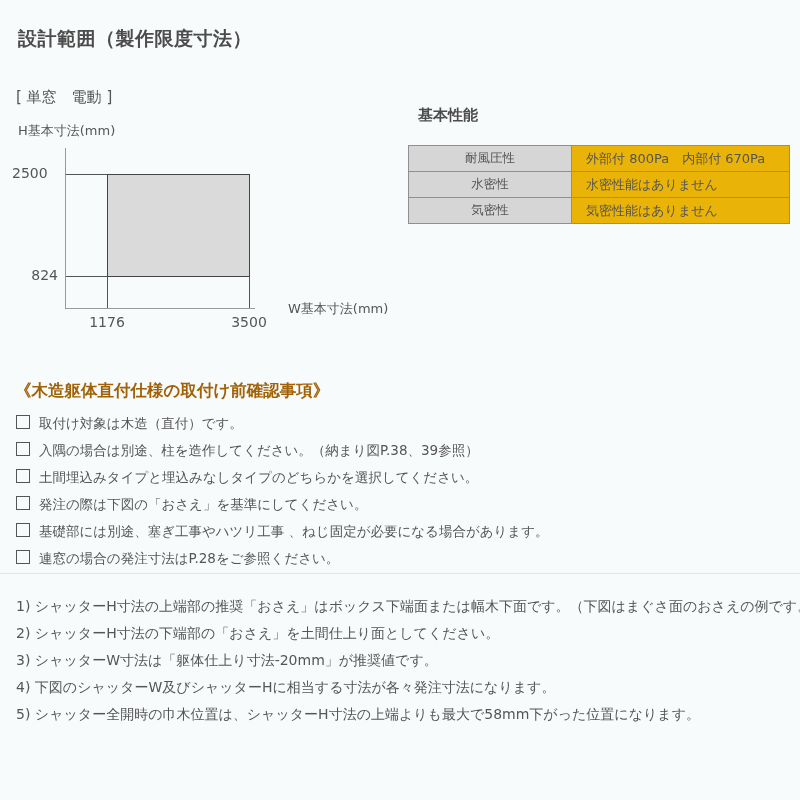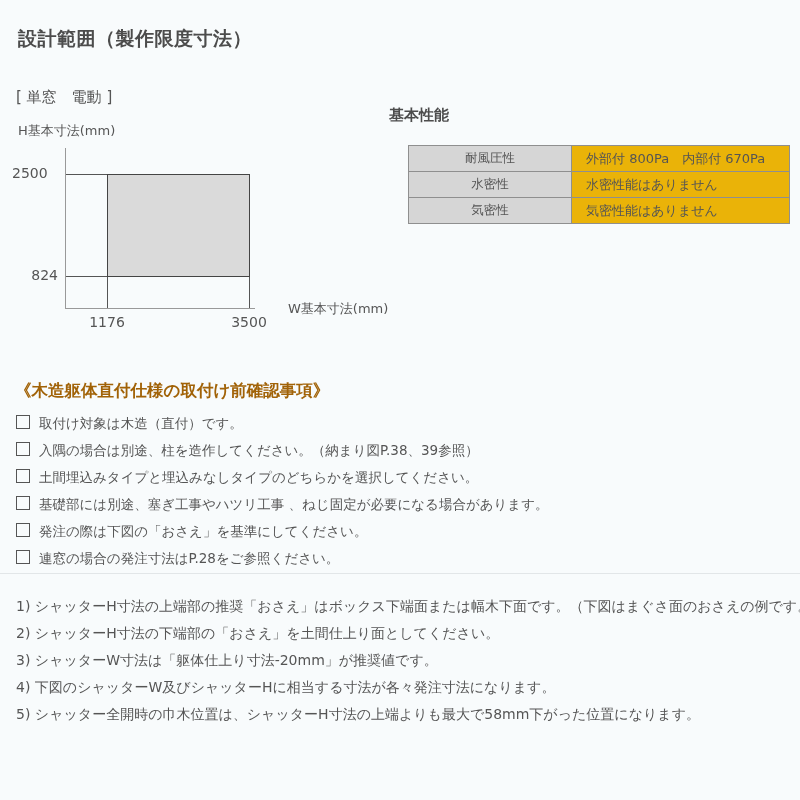--- a/index.html
+++ b/index.html
@@ -23,21 +23,21 @@
   .range-rect{left:107px;top:174px;width:143px;height:103px;background:#dadada;border:1px solid #444;box-sizing:border-box;}
   .vline-left{left:107px;top:277px;width:1px;height:31px;background:#555;}
   .vline-right{left:249px;top:277px;width:1px;height:31px;background:#555;}
   .tick{font-size:14px;color:#555;}
   .tick-ymax{left:12px;top:165px;width:46px;text-align:left;}
   .tick-ymin{left:12px;top:267px;width:46px;text-align:right;}
   .tick-xmin{left:81px;top:314px;width:52px;text-align:center;}
   .tick-xmax{left:223px;top:314px;width:52px;text-align:center;}
 
   
-  .perf-heading{left:389px;top:106px;font-size:15px;font-weight:700;color:#4c4c4c;}
+  .perf-heading{left:418px;top:106px;font-size:15px;font-weight:700;color:#4c4c4c;}
   .perf-table{left:408px;top:145px;width:382px;border-collapse:collapse;border:1px solid #6e6e6e;}
   .perf-table td{border:1px solid #8f8f8f;height:23px;}
   .perf-table td.lbl{width:160px;background:#d6d6d6;text-align:center;font-size:12.5px;color:#555;margin-top:8px;}
   .perf-table td.val{background:#eab308;padding-left:14px;font-size:13px;color:#555;white-space:nowrap;}
 
   
   .check-heading{left:15px;top:380px;font-size:16.5px;font-weight:700;color:#a16207;white-space:nowrap;}
   .checklist{left:16px;top:410px;margin:0;padding:0;list-style:none;}
   .checklist li{height:27px;line-height:27px;font-size:13.5px;color:#555;white-space:nowrap;}
   .checkbox{display:inline-block;width:12px;height:12px;border:1px solid currentColor;margin-right:9px;vertical-align:-1px;box-sizing:content-box;}
@@ -96,24 +96,24 @@
     <li>
       <span class="checkbox"></span><span>取付け対象は木造（直付）です。</span>
     </li>
     <li>
       <span class="checkbox"></span><span>入隅の場合は別途、柱を造作してください。（納まり図P.38、39参照）</span>
     </li>
     <li class="red">
       <span class="checkbox"></span><span>土間埋込みタイプと埋込みなしタイプのどちらかを選択してください。</span>
     </li>
     <li>
-      <span class="checkbox"></span><span>基礎部には別途、塞ぎ工事やハツリ工事 、ねじ固定が必要になる場合があります。</span>
+      <span class="checkbox"></span><span>発注の際は下図の「おさえ」を基準にしてください。</span>
     </li>
     <li>
-      <span class="checkbox"></span><span>発注の際は下図の「おさえ」を基準にしてください。</span>
+      <span class="checkbox"></span><span>基礎部には別途、塞ぎ工事やハツリ工事 、ねじ固定が必要になる場合があります。</span>
     </li>
     <li class="red">
       <span class="checkbox"></span><span>連窓の場合の発注寸法はP.28をご参照ください。</span>
     </li>
   </ul>
 
   <div class="abs divider"></div>
 
   <div class="abs notes">
     <div>1) シャッターH寸法の上端部の推奨「おさえ」はボックス下端面または幅木下面です。（下図はまぐさ面のおさえの例です。）</div>

